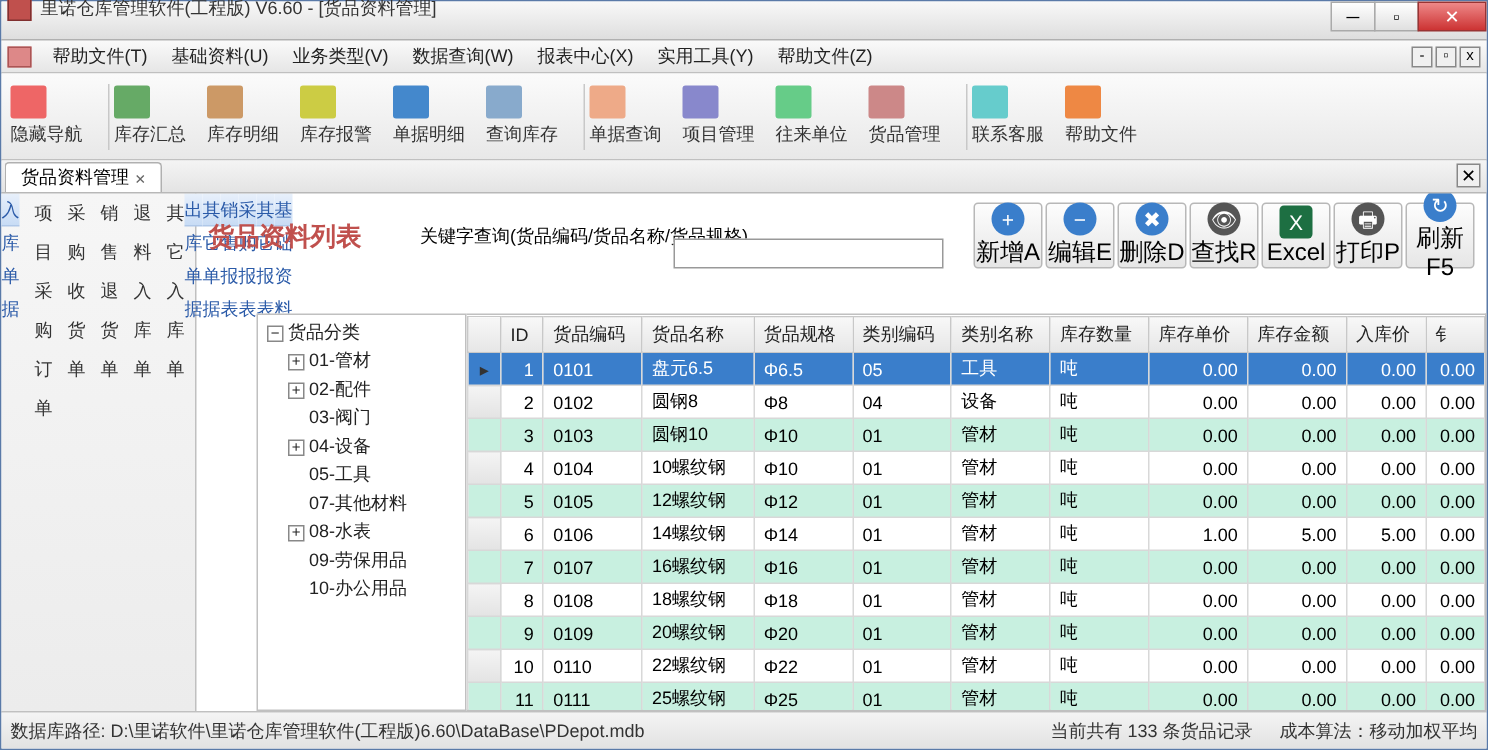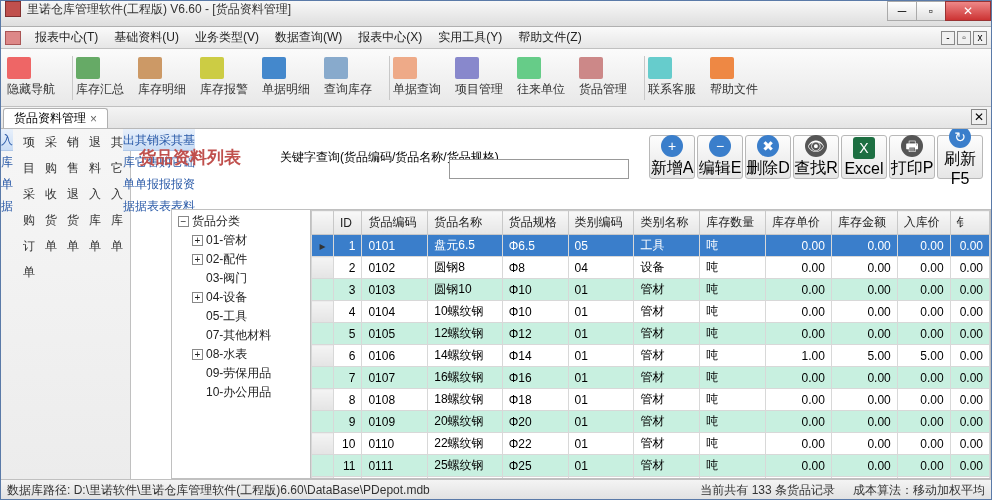--- a/index.html
+++ b/index.html
@@ -1,18 +1,18 @@
 <!DOCTYPE html>
 <html><head>
 <meta charset="utf-8">
 <style>
 * { box-sizing: border-box; margin: 0; padding: 0; font-family: "Microsoft YaHei", SimSun, sans-serif; font-size: 12px; }
 body { background: #f0f0f0; width: 992px; height: 500px; overflow: hidden; }
 .window { width: 992px; height: 500px; background: #fff; border: 1px solid #5a7aa8; display: flex; flex-direction: column; }
-.titlebar { height: 26px; background: linear-gradient(#f8f8f8,#dedede); display: flex; align-items: flex-start; padding: 0 4px; border-bottom: 1px solid #b0b0b0; position: relative; }
+.titlebar { height: 26px; background: linear-gradient(#f8f8f8,#dedede); display: flex; align-items: flex-end; padding: 12px 4px; border-bottom: 1px solid #b0b0b0; position: relative; }
 .titlebar .appicon { width: 16px; height: 16px; background: #c0504d; border: 1px solid #803030; margin-right: 6px; }
 .titlebar .title { color: #333; }
 .winbtns { position: absolute; right: 0; top: 0; display: flex; }
 .winbtns div { width: 30px; height: 20px; border: 1px solid #aaa; background: linear-gradient(#fff,#e0e0e0); margin-left: -1px; display: flex; align-items: center; justify-content: center; cursor: pointer; }
 .winbtns .close { background: linear-gradient(#e88,#c33); color: #fff; width: 46px; border-color: #933; }
 .menubar { height: 22px; background: linear-gradient(#fafafa,#e6e6e6); display: flex; align-items: center; padding: 0 4px; border-bottom: 1px solid #c0c0c0; }
 .menubar .micon { width: 16px; height: 14px; background: #d88; border: 1px solid #a55; margin-right: 6px; }
 .menubar .mitem { padding: 2px 8px; color: #222; cursor: pointer; }
 .menubar .rbtns { margin-left: auto; display: flex; gap: 2px; }
 .menubar .rbtns span { width: 14px; height: 14px; border: 1px solid #888; background: #f0f0f0; font-size: 10px; line-height: 12px; text-align: center; cursor: pointer; }
@@ -45,40 +45,40 @@
 .tree .box { display: inline-block; width: 11px; height: 11px; border: 1px solid #888; text-align: center; line-height: 9px; font-size: 10px; margin-right: 3px; background: #fff; }
 .gridwrap { flex: 1; overflow: auto; border: 1px solid #c0c0c0; border-left: none; }
 table { border-collapse: collapse; width: 100%; }
 th { background: linear-gradient(#f8f8f8,#e6e6e6); border: 1px solid #c8c8c8; padding: 3px 6px; text-align: left; font-weight: normal; color: #222; position: sticky; top: 0; white-space: nowrap; }
 td { border: 1px solid #d8d8d8; padding: 2px 6px; white-space: nowrap; }
 tr.sel td { background: #3a7ecb; color: #fff; }
 tr.alt td { background: #c8f0e0; }
 td.num { text-align: right; }
 td.rowmark { background: linear-gradient(#f4f4f4,#e4e4e4); width: 22px; text-align: center; }
 tr.sel td.rowmark::before { content: "▸"; color: #333; }
-.status { height: 20px; background: linear-gradient(#f4f4f4,#e2e2e2); border-top: 1px solid #c0c0c0; display: flex; align-items: flex-end; padding: 0 6px; color: #333; }
+.status { height: 20px; background: linear-gradient(#f4f4f4,#e2e2e2); border-top: 1px solid #c0c0c0; display: flex; align-items: center; padding: 12px 6px; color: #333; }
 .status .sp { margin-left: auto; display: flex; gap: 18px; }
 </style>
 </head>
 <body>
 
 <div class="window">
   <div class="titlebar">
     <div class="appicon"></div>
     <span class="title">里诺仓库管理软件(工程版) V6.60 - [货品资料管理]</span>
     <div class="winbtns">
       <div>─</div>
       <div>▫</div>
       <div class="close">✕</div>
     </div>
   </div>
 
   <div class="menubar">
     <div class="micon"></div>
-    <span class="mitem">报表中心(T)</span>
+    <span class="mitem">帮助文件(T)</span>
     <span class="mitem">基础资料(U)</span>
     <span class="mitem">业务类型(V)</span>
     <span class="mitem">数据查询(W)</span>
     <span class="mitem">报表中心(X)</span>
     <span class="mitem">实用工具(Y)</span>
     <span class="mitem">帮助文件(Z)</span>
     <div class="rbtns">
       <span>-</span>
       <span>▫</span>
       <span>x</span>

